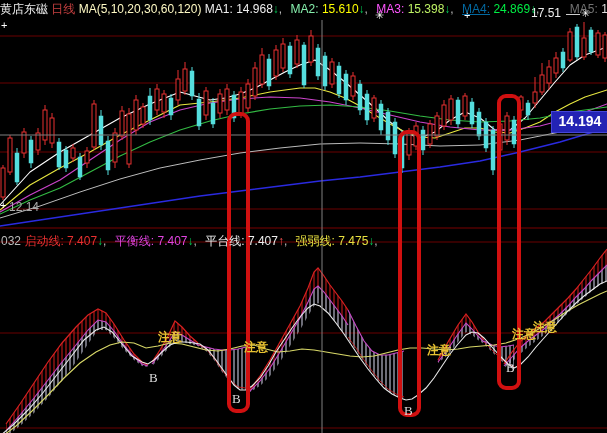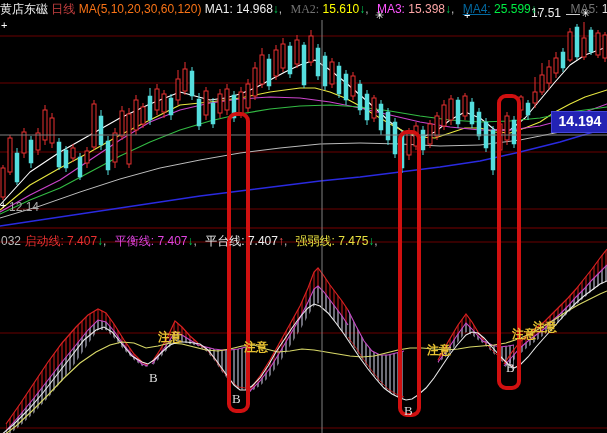--- a/index.html
+++ b/index.html
@@ -258,25 +258,25 @@
       <rect x="596" y="33" width="4" height="22" fill="#000" stroke="#e83030" stroke-width="1"></rect>
       <line x1="605" y1="32" x2="605" y2="62" stroke="#e83030" stroke-width="1"></line>
       <rect x="603" y="35" width="4" height="23" fill="#000" stroke="#e83030" stroke-width="1"></rect>
       <line x1="0" y1="135" x2="607" y2="135" stroke="#808080" stroke-width="1"></line>
       <line x1="322" y1="20" x2="322" y2="433" stroke="#808080" stroke-width="1"></line>
     </svg>
 
   <div class="hdr">
     <span style="color:#eee;">黄店东磁</span>
     <span style="color:#c84040;">日线</span>
-    <span style="color:#f97316;">MA(5,10,20,30,60,120)</span>
+    <span style="color:#fef9c3;">MA(5,10,20,30,60,120)</span>
     <span class="it"><span style="color: rgb(238, 238, 238);">MA1:</span> <span style="color: rgb(238, 238, 238);">14.968</span><span class="ar" style="color: rgb(0, 204, 85);">↓</span><span class="sep">,</span></span>
-    <span class="it"><span style="color: #737373; font-family: Liberation Serif, serif;">MA2:</span> <span style="color: rgb(255, 255, 0); margin-top: 32px;">15.610</span><span class="ar" style="color: rgb(0, 204, 85);">↓</span><span class="sep">,</span></span>
-    <span class="it"><span style="color: rgb(255, 85, 255);">MA3:</span> <span style="color: #fca5a5;">15.398</span><span class="ar" style="color: rgb(0, 204, 85);">↓</span><span class="sep">,</span></span>
-    <span class="it"><span style="color: #0369a1; text-decoration: underline;">MA4:</span> <span style="color: rgb(0, 238, 68);">25.599</span><span class="ar" style="color: rgb(0, 204, 85);">↓</span><span class="sep">,</span></span>
+    <span class="it"><span style="color: #86efac;">MA2:</span> <span style="color: rgb(255, 255, 0); margin-top: 32px;">15.610</span><span class="ar" style="color: rgb(0, 204, 85);">↓</span><span class="sep">,</span></span>
+    <span class="it"><span style="color: rgb(255, 85, 255);">MA3:</span> <span style="color: #bef264;">15.398</span><span class="ar" style="color: rgb(0, 204, 85);">↓</span><span class="sep">,</span></span>
+    <span class="it"><span style="color: #0369a1; text-decoration: underline;">MA4:</span> <span style="color: rgb(0, 238, 68);">24.869</span><span class="ar" style="color: rgb(0, 204, 85);">↓</span><span class="sep">,</span></span>
     <span class="it"><span style="color: #737373; padding-left: 22px;">MA5:</span> <span style="color: rgb(221, 221, 221);">14.651</span></span>
   </div>
 
   <div class="hdr2">
     <span style="color:#bbb;">032</span>
     <span class="it"><span style="color: rgb(232, 48, 48);">启动线:</span> <span style="color: rgb(232, 48, 48);">7.407</span><span class="ar" style="color: rgb(0, 204, 85);">↓</span><span class="sep">,</span></span>
     <span class="it"><span style="color: rgb(224, 68, 224);">平衡线:</span> <span style="color: rgb(224, 68, 224);">7.407</span><span class="ar" style="color: rgb(0, 204, 85);">↓</span><span class="sep">,</span></span>
     <span class="it"><span style="color: rgb(238, 238, 238);">平台线:</span> <span style="color: rgb(238, 238, 238);">7.407</span><span class="ar" style="color: rgb(255, 85, 85);">↑</span><span class="sep">,</span></span>
     <span class="it"><span style="color: rgb(232, 224, 64);">强弱线:</span> <span style="color: rgb(232, 224, 64);">7.475</span><span class="ar" style="color: rgb(0, 204, 85);">↓</span><span class="sep">,</span></span>
   </div>

